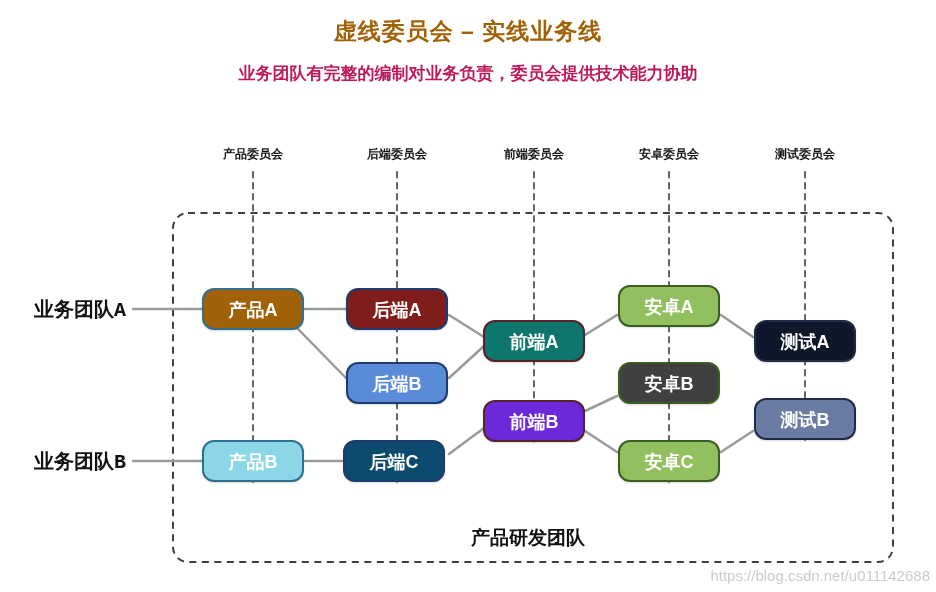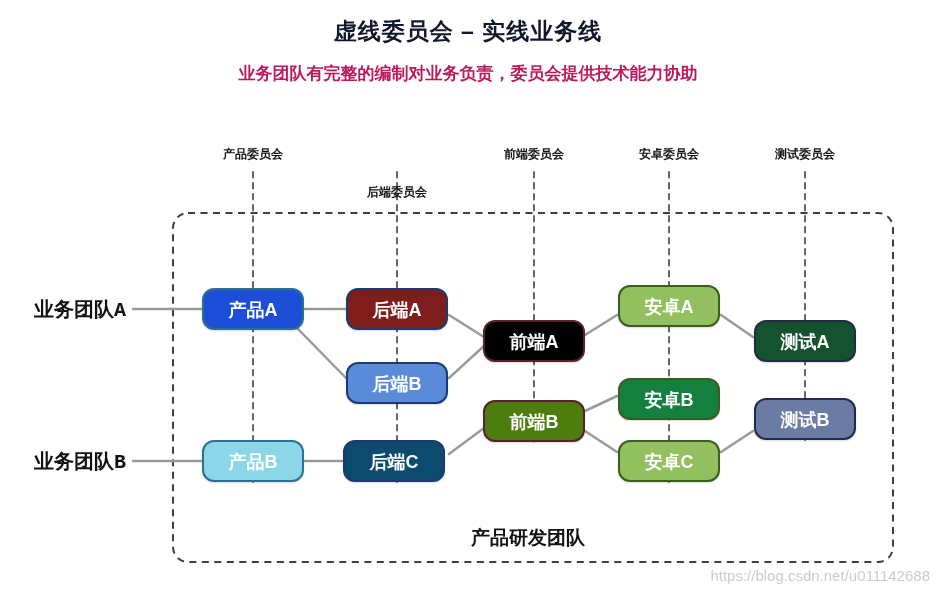--- a/index.html
+++ b/index.html
@@ -2,21 +2,21 @@
 <html><head>
 <meta charset="utf-8">
 <style>
   html,body{margin:0;padding:0;background:#ffffff;}
   .stage{
     position:relative;width:936px;height:592px;background:#ffffff;overflow:hidden;
     font-family:"Liberation Sans","DejaVu Sans",sans-serif;
   }
   .title{
     position:absolute;top:16px;left:0;width:936px;text-align:center;
-    font-size:23px;font-weight:bold;color:#0f172a;letter-spacing:1px;
+    font-size:23px;font-weight:bold;color:#a16207;letter-spacing:1px;
   }
   .subtitle{
     position:absolute;top:62px;left:0;width:936px;text-align:center;
     font-size:17px;font-weight:600;color:#be185d;
   }
   #linelayer{position:absolute;left:0;top:0;width:936px;height:592px;}
   .committee-header{
     position:absolute;width:140px;text-align:center;
     font-size:12px;font-weight:bold;color:#111;
   }
@@ -58,38 +58,38 @@
       <line x1="305" y1="461" x2="345" y2="461" stroke="#9a9a9a" stroke-width="2.5" stroke-linecap="round"></line>
       <line x1="449" y1="454" x2="484" y2="428" stroke="#9a9a9a" stroke-width="2.5" stroke-linecap="round"></line>
       <line x1="585" y1="411" x2="617" y2="396" stroke="#9a9a9a" stroke-width="2.5" stroke-linecap="round"></line>
       <line x1="585" y1="431" x2="617" y2="452" stroke="#9a9a9a" stroke-width="2.5" stroke-linecap="round"></line>
       <line x1="721" y1="452" x2="753" y2="431" stroke="#9a9a9a" stroke-width="2.5" stroke-linecap="round"></line>
     </svg>
   <div class="title">虚线委员会 – 实线业务线</div>
   <div class="subtitle">业务团队有完整的编制对业务负责，委员会提供技术能力协助</div>
   <div id="headers">
       <div class="committee-header" style="left: 183px; top: 146px;">产品委员会</div>
-      <div class="committee-header" style="left: 327px; top: 146px; margin-top: 38px;">后端委员会</div>
+      <div class="committee-header" style="left: 327px; top: 146px;">后端委员会</div>
       <div class="committee-header" style="left: 464px; top: 146px;">前端委员会</div>
       <div class="committee-header" style="left: 599px; top: 146px;">安卓委员会</div>
       <div class="committee-header" style="left: 735px; top: 146px;">测试委员会</div>
     </div>
   <div id="teams">
       <div class="team-label" style="left: 34px; top: 296px;">业务团队A</div>
       <div class="team-label" style="left: 34px; top: 448px;">业务团队B</div>
     </div>
   <div id="nodes">
-      <div class="node" style="left: 202px; top: 288px; background: #1d4ed8; border-color: rgb(47, 111, 145);">产品A</div>
+      <div class="node" style="left: 202px; top: 288px; background: #a16207; border-color: rgb(47, 111, 145);">产品A</div>
       <div class="node" style="left: 346px; top: 288px; background: #7f1d1d; border-color: rgb(30, 58, 110);">后端A</div>
       <div class="node" style="left: 618px; top: 285px; background: rgb(146, 192, 95); border-color: rgb(60, 93, 34);">安卓A</div>
-      <div class="node" style="left: 483px; top: 320px; background: #000000; border-color: rgb(87, 35, 43);">前端A</div>
-      <div class="node" style="left: 754px; top: 320px; background: #14532d; border-color: rgb(34, 43, 69);">测试A</div>
+      <div class="node" style="left: 483px; top: 320px; background: #0f766e; border-color: rgb(87, 35, 43);">前端A</div>
+      <div class="node" style="left: 754px; top: 320px; background: #0f172a; border-color: rgb(34, 43, 69);">测试A</div>
       <div class="node" style="left: 346px; top: 362px; background: rgb(90, 139, 216); border-color: rgb(30, 58, 110);">后端B</div>
-      <div class="node" style="left: 618px; top: 362px; background: #15803d; border-color: rgb(60, 93, 34); margin-top: 16px;">安卓B</div>
-      <div class="node" style="left: 483px; top: 400px; background: #4d7c0f; border-color: rgb(87, 35, 43);">前端B</div>
+      <div class="node" style="left: 618px; top: 362px; background: #404040; border-color: rgb(60, 93, 34);">安卓B</div>
+      <div class="node" style="left: 483px; top: 400px; background: #6d28d9; border-color: rgb(87, 35, 43);">前端B</div>
       <div class="node" style="left: 754px; top: 398px; background: rgb(106, 123, 164); border-color: rgb(34, 43, 69);">测试B</div>
       <div class="node" style="left: 202px; top: 440px; background: rgb(139, 215, 232); border-color: rgb(47, 111, 145);">产品B</div>
       <div class="node" style="left: 343px; top: 440px; background: #0c4a6e; border-color: rgb(30, 58, 110);">后端C</div>
       <div class="node" style="left: 618px; top: 440px; background: rgb(146, 192, 95); border-color: rgb(60, 93, 34);">安卓C</div>
     </div>
   <div class="container-label" style="left: 428px; top: 525px; width: 200px;">产品研发团队</div>
   <div class="watermark">https://blog.csdn.net/u011142688</div>
 </div>
 
 </body></html>

